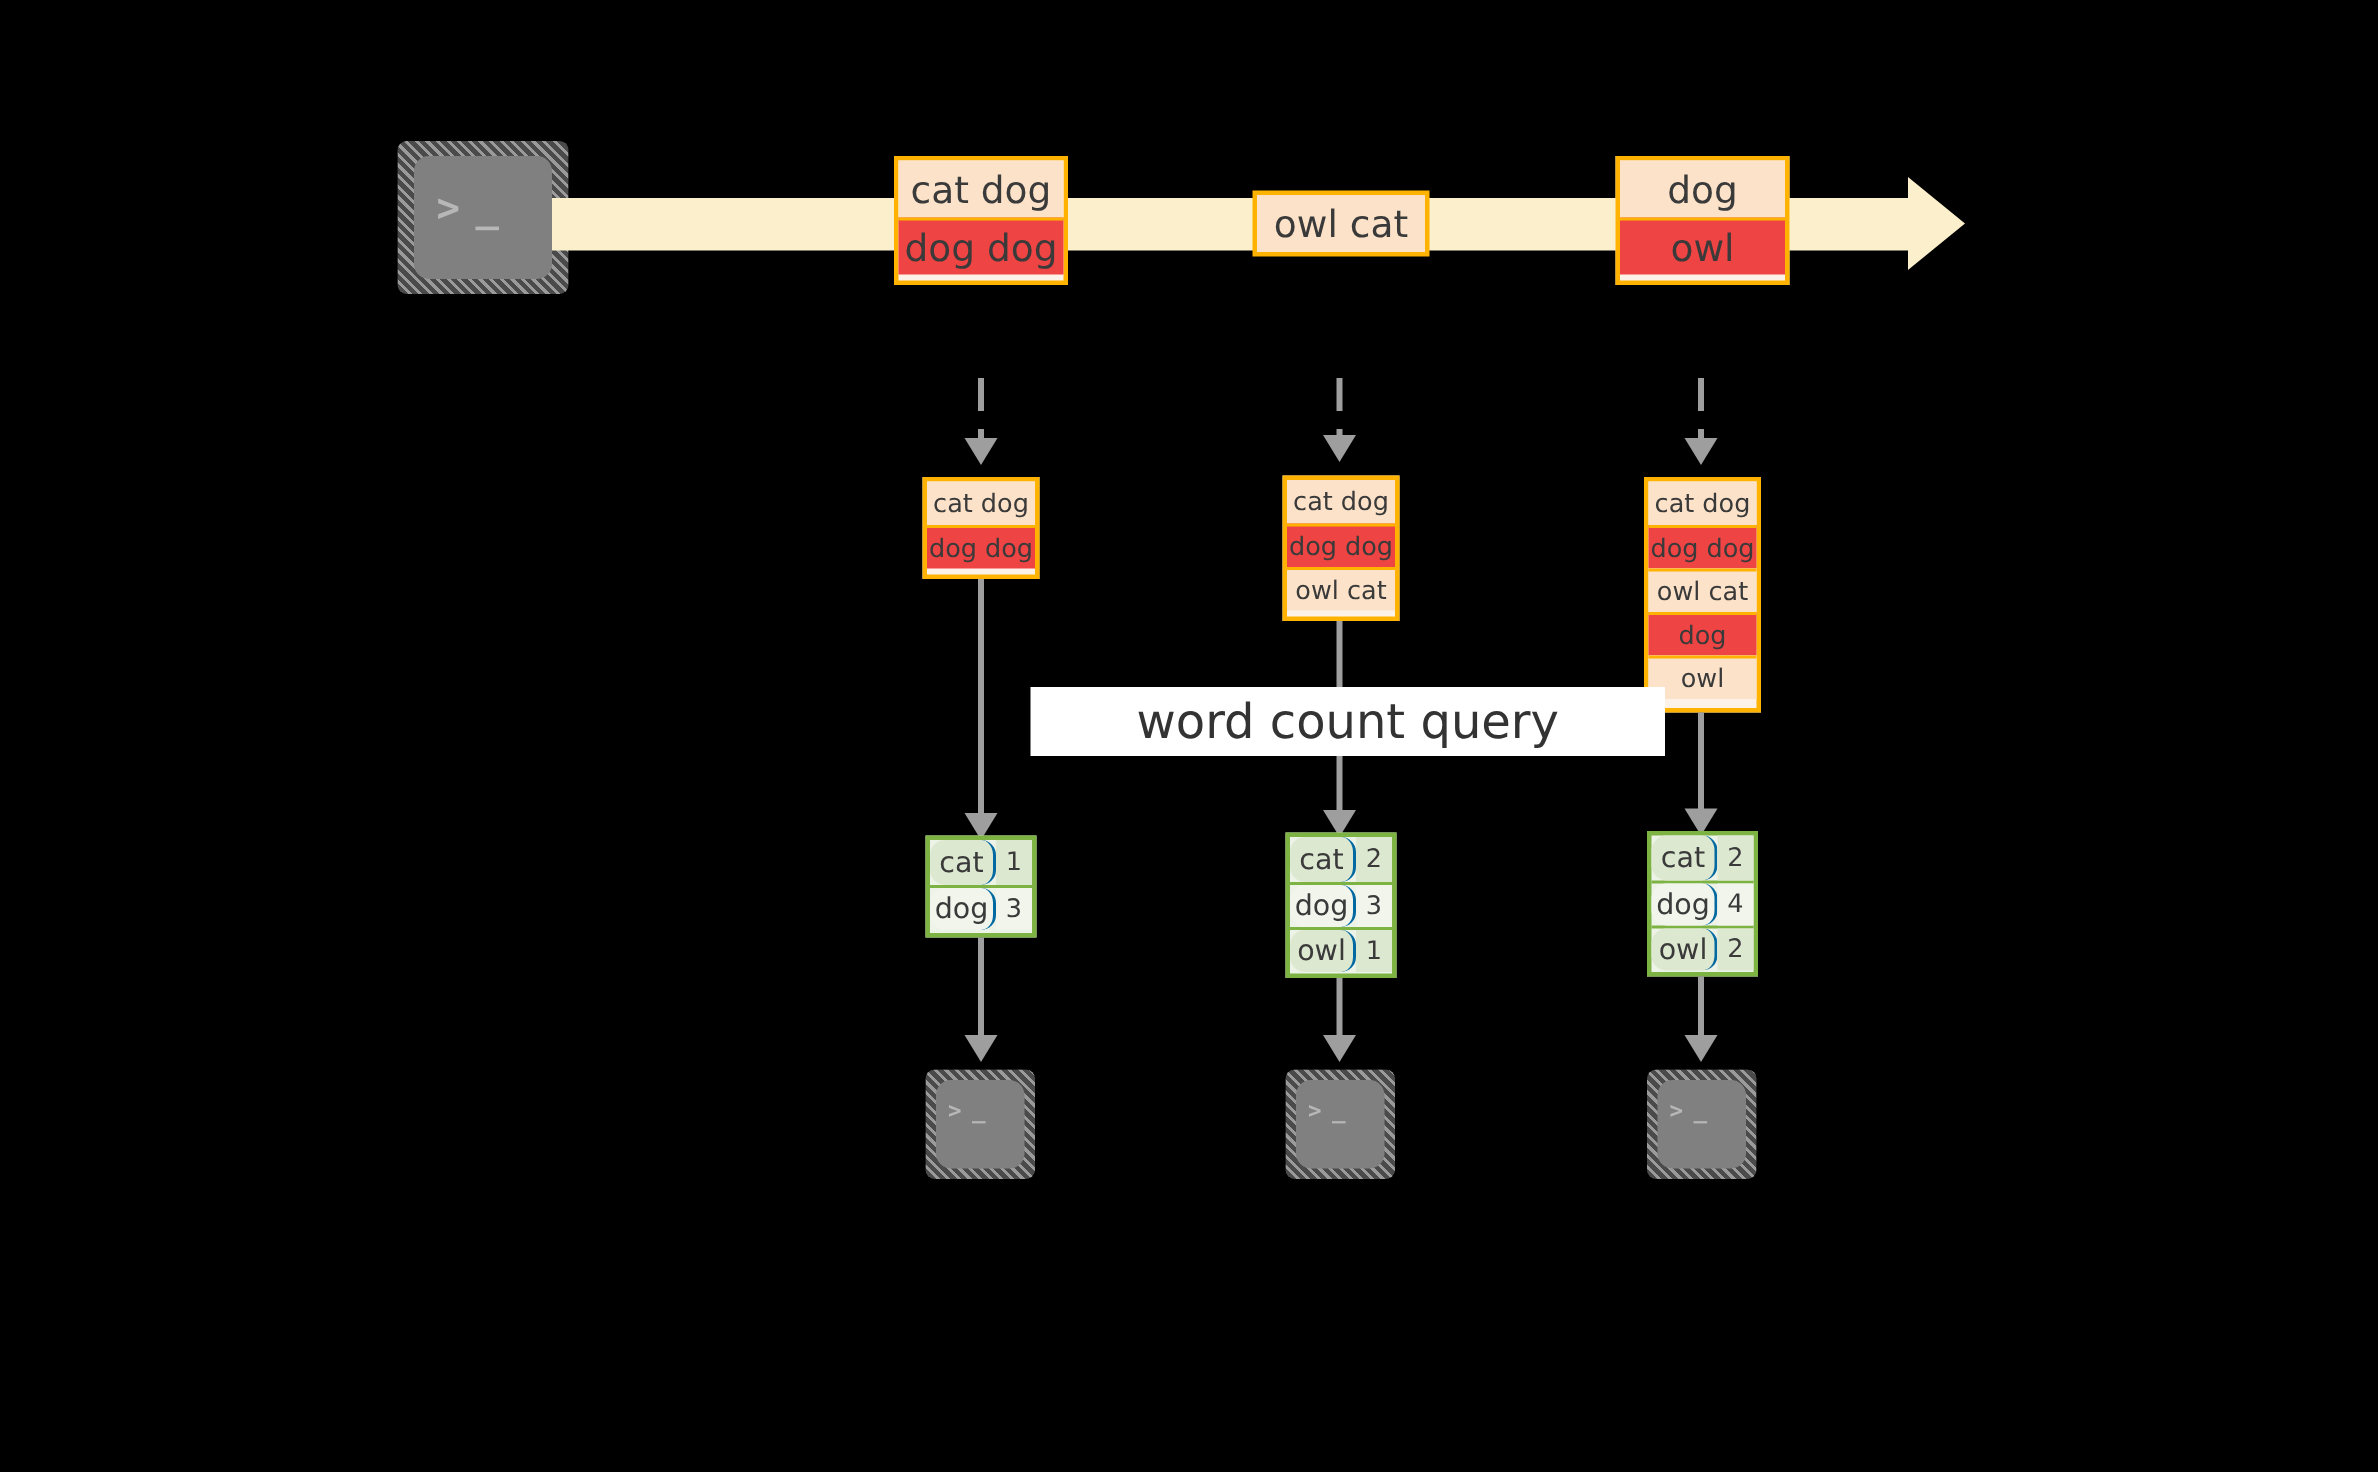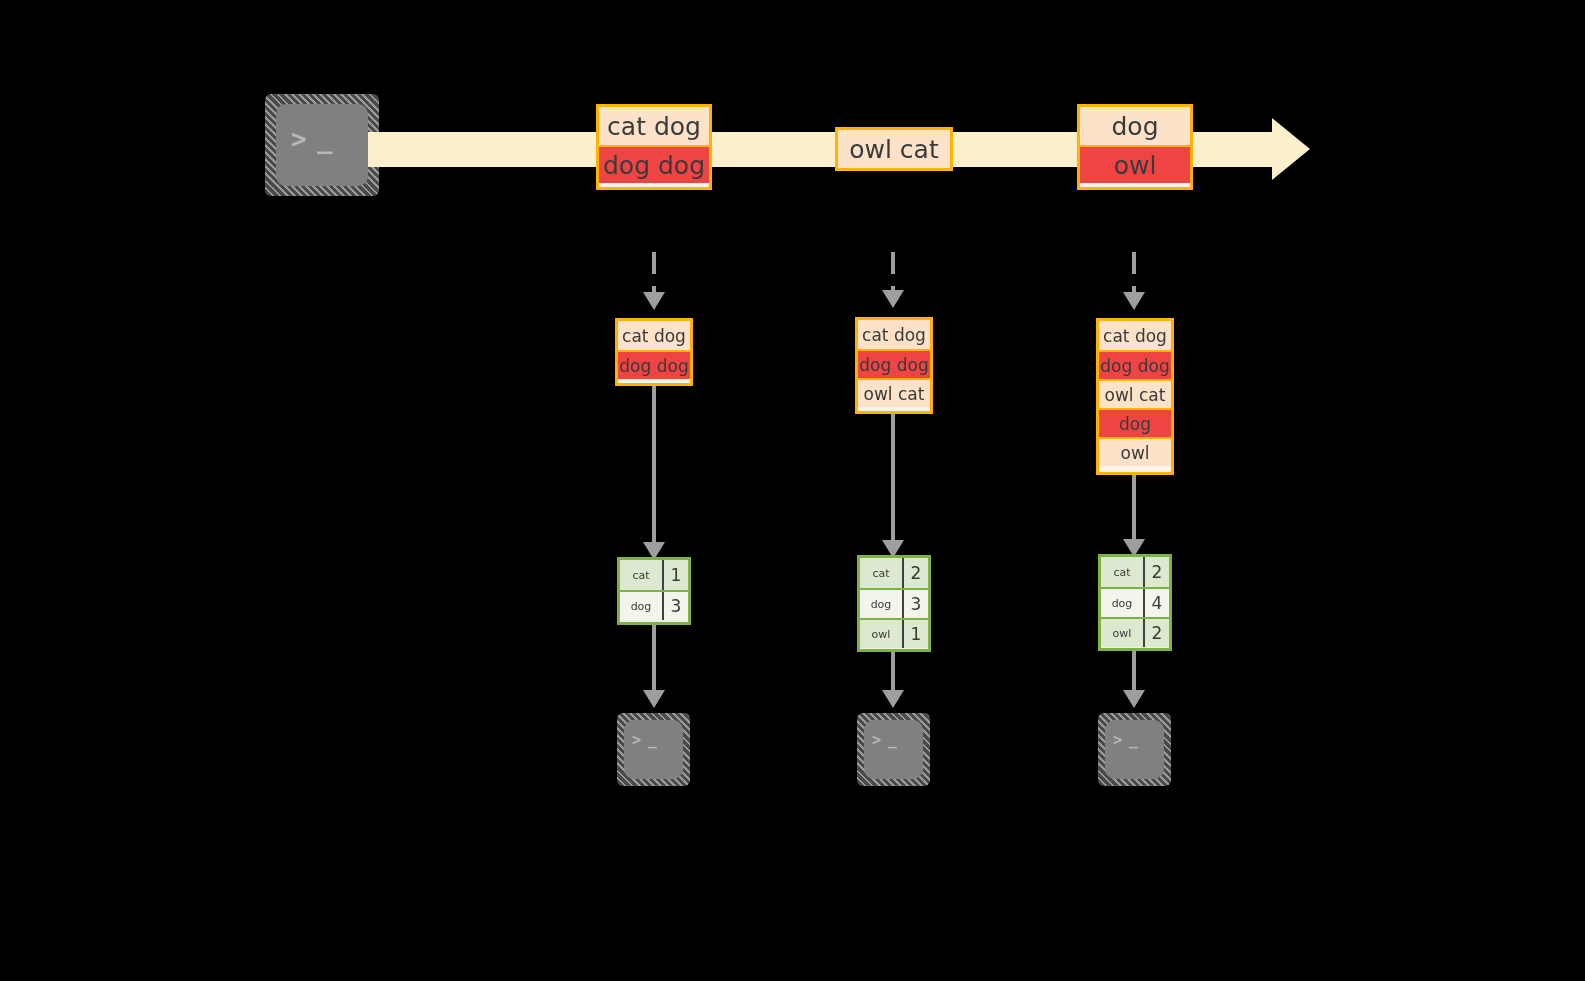--- a/index.html
+++ b/index.html
@@ -103,22 +103,23 @@
   .kv-row.alt-a .kv-key,
   .kv-row.alt-a .kv-val { background: #DDE8D0; }
   .kv-row.alt-b .kv-key,
   .kv-row.alt-b .kv-val { background: #F1F5EC; }
   .kv-key {
     box-sizing: border-box;
     display: flex;
     align-items: center;
     justify-content: center;
     color: #3a3a3a;
-    font-size: 11px;
-    border-right: 2px solid #404040;
+    font-size: 19px;
+    border-right: 2px solid #0369a1;
+    border-radius: 10px;
   }
   .kv-val {
     box-sizing: border-box;
     display: flex;
     align-items: center;
     justify-content: center;
     color: #3a3a3a;
     font-size: 17px;
   }
 
@@ -290,14 +291,17 @@
   <div class="conn-line" style="left:1132px; top:651px; height:47px;"></div>
   <div class="conn-head" style="left:1123px; top:690px;"></div>
 
   <div class="terminal" style="left:1098px; top:713px; width:73px; height:73px;">
     <div class="hatch"></div>
     <div class="face" style="left:7px; top:7px; right:7px; bottom:7px;"></div>
     <div class="glyph" style="left:15px; top:20px; font-size:15px;">&gt;</div>
     <div class="glyph" style="left:31px; top:20px; font-size:15px;">_</div>
   </div>
 
+  <div class="query-band" style="left:687px; top:458px; width:423px; height:46px;">
+    <span>word count query</span>
+  </div>
 
 </div>
 
 </body></html>

